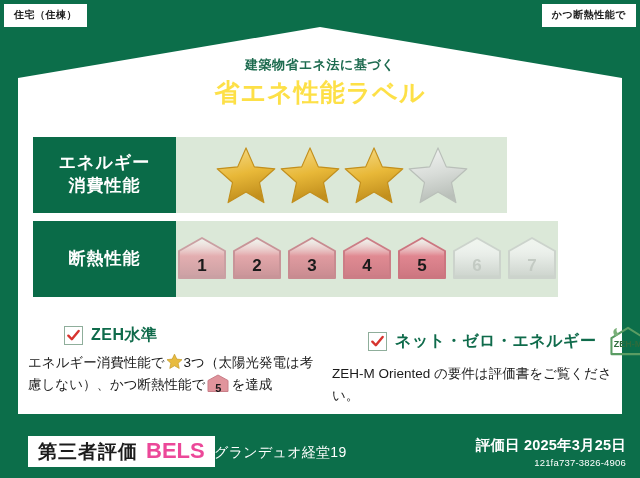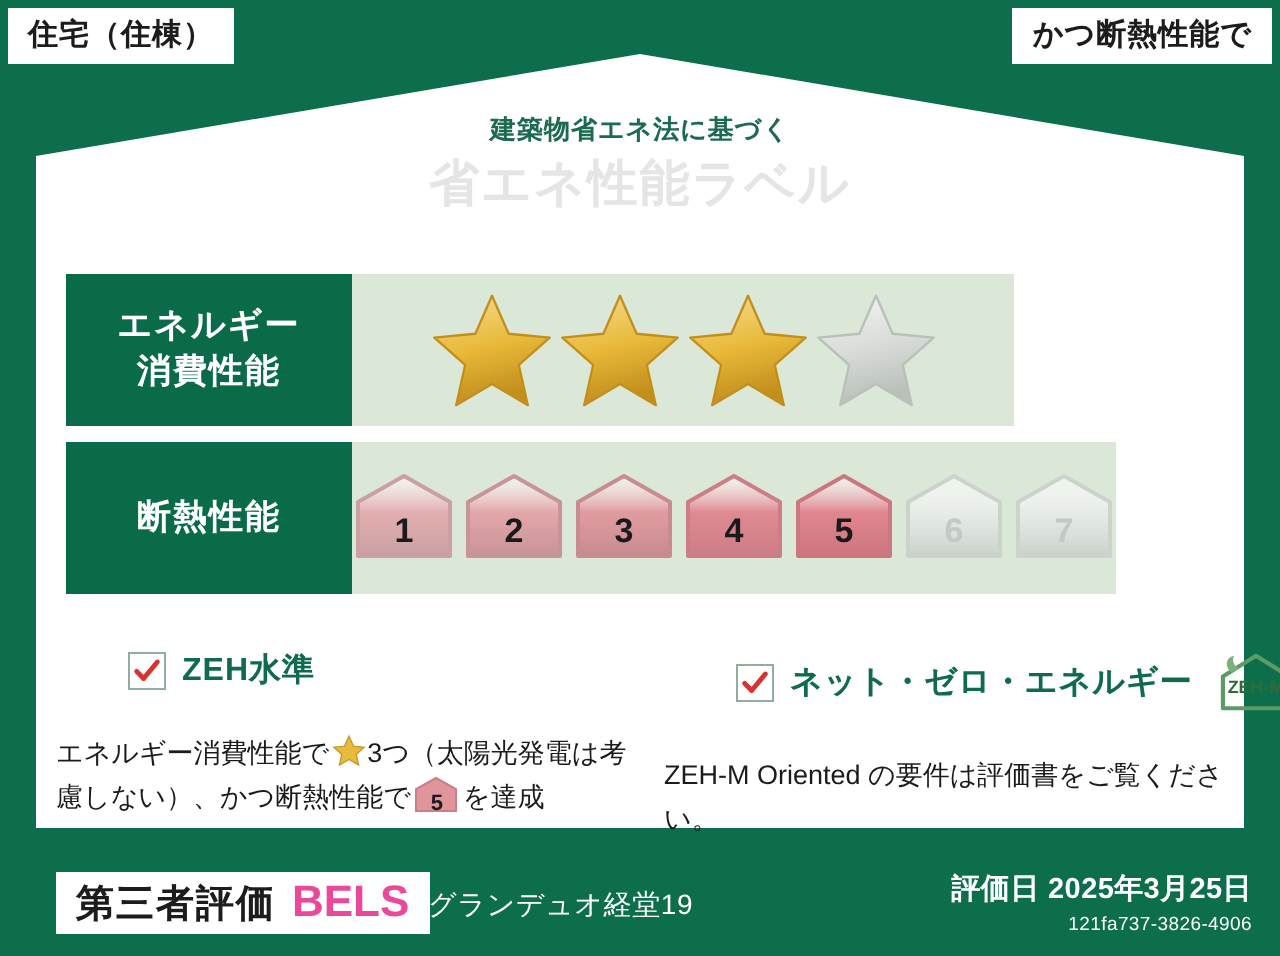--- a/index.html
+++ b/index.html
@@ -31,21 +31,21 @@
     width: 640px; height: 478px;
     z-index: 1;
   }
 
   
   .corner-tag {
     position: absolute;
     top: 4px;
     background: #ffffff;
     color: #1c1c1c;
-    font-size: 15px;
+    font-size: 10px;
     font-weight: 700;
     letter-spacing: .5px;
     padding: 6px 10px 7px 10px;
     z-index: 6;
     white-space: nowrap;
     line-height: 1;
   }
   #tag-building-type { left: 4px; }
   #tag-renewable     { right: 4px; }
 
@@ -61,21 +61,21 @@
     font-size: 13px;
     font-weight: 700;
     color: #1d6b4f;
     letter-spacing: .5px;
     line-height: 1.2;
   }
   #title-main {
     margin-top: 5px;
     font-size: 25px;
     font-weight: 700;
-    color: #e5e5e5;
+    color: #fde047;
     letter-spacing: 1px;
     line-height: 1.15;
   }
 
   
   #rows {
     position: absolute;
     left: 33px;
     top: 137px;
     width: 474px;
@@ -148,21 +148,21 @@
     width: 590px;
     display: flex;
     gap: 18px;
     z-index: 5;
   }
   .crit-col { flex: 1 1 0; min-width: 0; }
   .crit-head {
     display: flex;
     align-items: center;
     gap: 8px;
-    margin-bottom: 20px;
+    margin-bottom: 6px;
     padding-left: 36px;
   }
   .check-box {
     width: 19px; height: 19px;
     flex: 0 0 19px;
     border: 1.5px solid #8fae9b;
     background: #fff;
     position: relative;
   }
   .check-box svg { position: absolute; left: 1px; top: 1px; width: 15px; height: 15px; }

